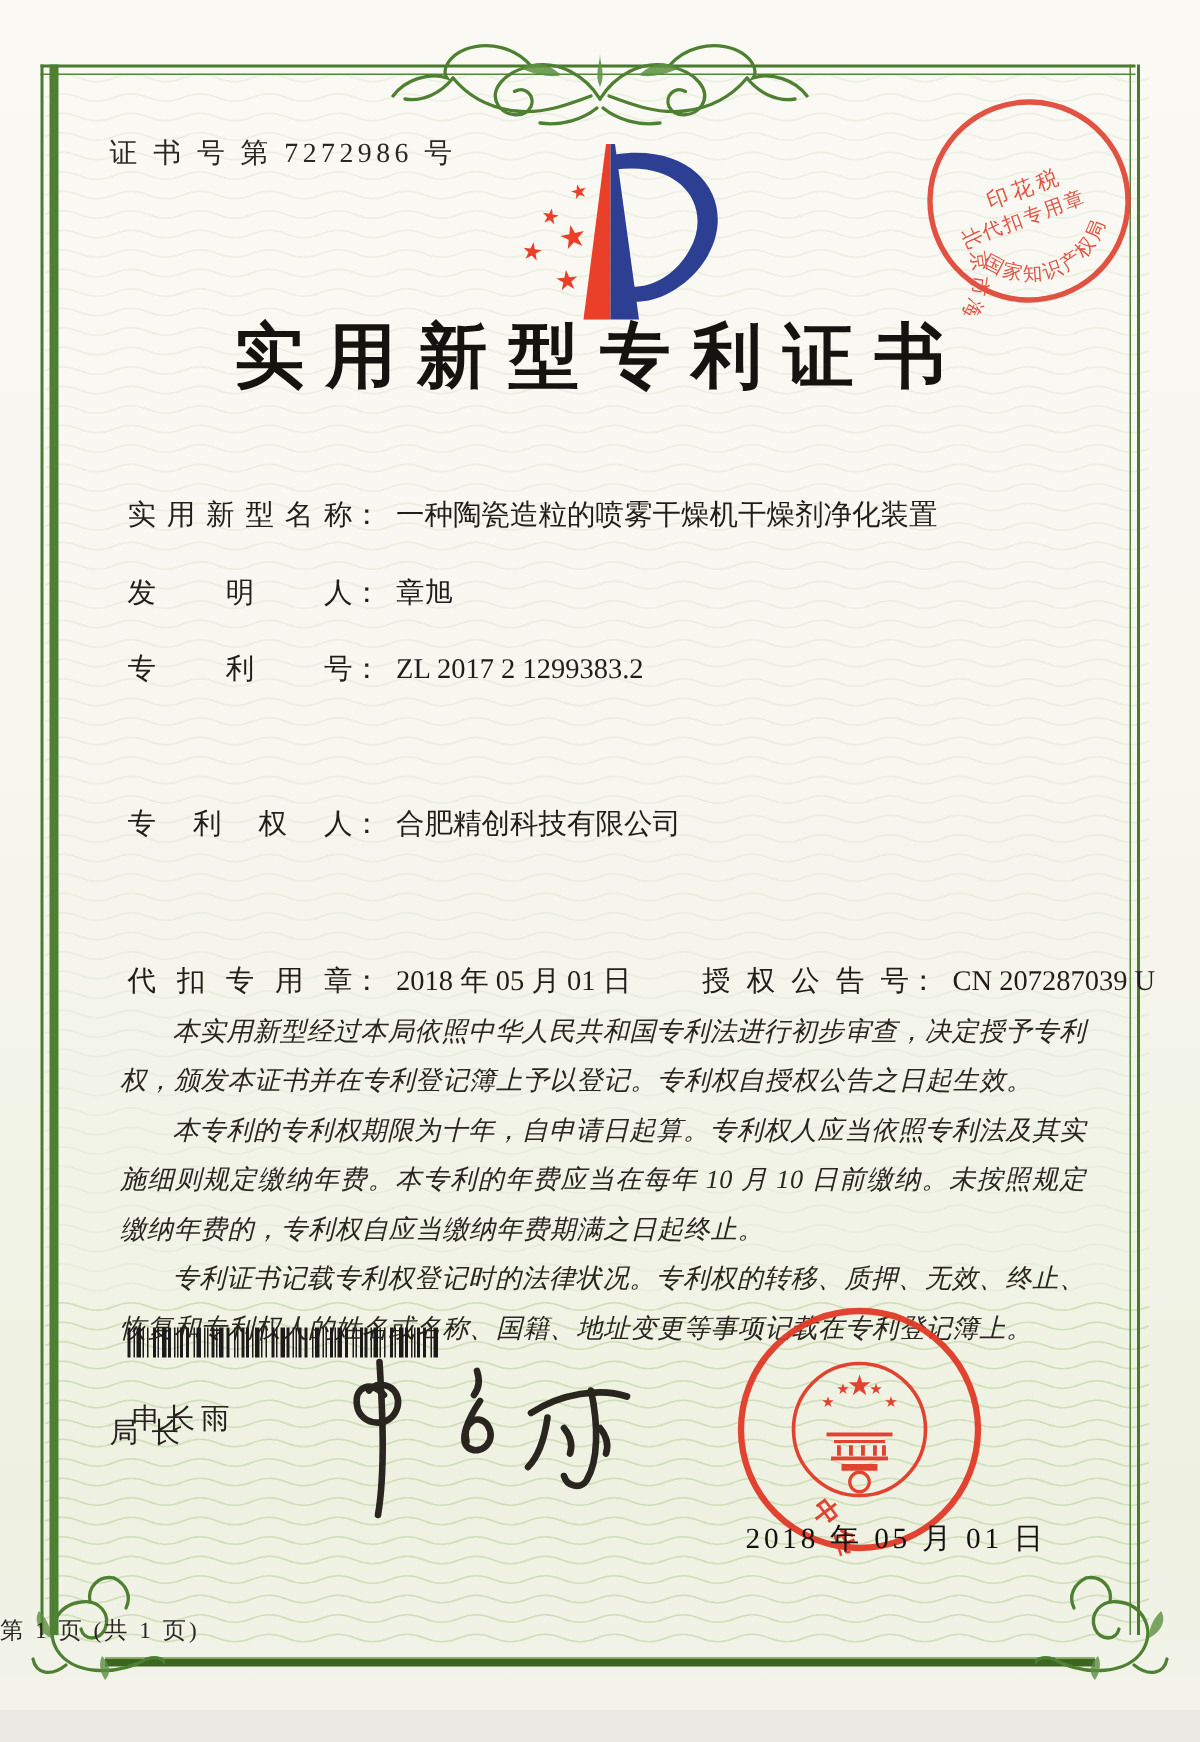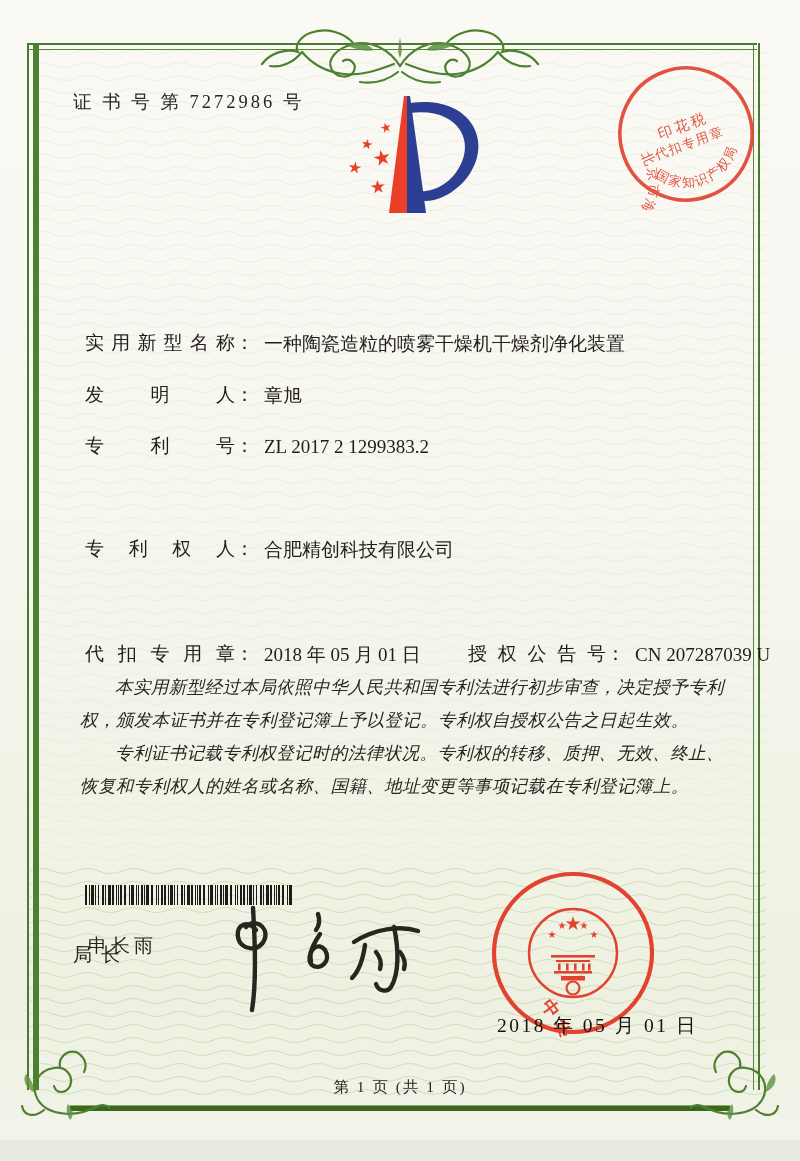--- a/index.html
+++ b/index.html
@@ -27,21 +27,21 @@
   .grant-right .f-label{width:138px;}
   
   .body-text{left:80px;width:644px;top:671px;z-index:2;font-size:17.5px;line-height:33px;text-align:justify;color:#29261f;letter-spacing:0.4px;font-style:italic;}
   .body-text p{margin:0;text-indent:2em;}
   
   .barcode{left:85px;top:885px;width:212px;height:20px;z-index:2;font-size:0;}
   .barcode span{display:inline-block;height:100%;background:#1c1b19;}
   .signer-title{left:73px;top:942px;font-size:19px;letter-spacing:9px;z-index:2;}
   .signer-name{left:88px;top:933px;font-size:19px;letter-spacing:4px;z-index:2;text-align:right;}
   .seal-date{left:497px;top:1012px;font-size:19.5px;letter-spacing:2.5px;color:#14120e;z-index:4;}
-  .footer{left:0;right:0;top:1077px;text-align:center;font-size:15.5px;letter-spacing:2px;color:#2a2722;z-index:2;}
+  .footer{left:0;right:0;top:1077px;text-align:left;font-size:15.5px;letter-spacing:2px;color:#2a2722;z-index:2;}
   .stamp-center{font-family:"Liberation Serif","DejaVu Serif",serif;}
 </style>
 </head>
 <body>
 
 <div class="page">
 
   <svg id="waves" class="abs" style="left:0;top:0;z-index:0" width="800" height="1161" viewBox="0 0 800 1161">
       <path d="M30 52 q 11.5 -5 23 0 t 23 0 q 11.5 -5 23 0 t 23 0 q 11.5 -5 23 0 t 23 0 q 11.5 -5 23 0 t 23 0 q 11.5 -5 23 0 t 23 0 q 11.5 -5 23 0 t 23 0 q 11.5 -5 23 0 t 23 0 q 11.5 -5 23 0 t 23 0 q 11.5 -5 23 0 t 23 0 q 11.5 -5 23 0 t 23 0 q 11.5 -5 23 0 t 23 0 q 11.5 -5 23 0 t 23 0 q 11.5 -5 23 0 t 23 0 q 11.5 -5 23 0 t 23 0 q 11.5 -5 23 0 t 23 0 q 11.5 -5 23 0 t 23 0" fill="none" stroke="#dde8cf" stroke-width="1" opacity="0.5"></path>
       <path d="M30 65 q 11.5 -5 23 0 t 23 0 q 11.5 -5 23 0 t 23 0 q 11.5 -5 23 0 t 23 0 q 11.5 -5 23 0 t 23 0 q 11.5 -5 23 0 t 23 0 q 11.5 -5 23 0 t 23 0 q 11.5 -5 23 0 t 23 0 q 11.5 -5 23 0 t 23 0 q 11.5 -5 23 0 t 23 0 q 11.5 -5 23 0 t 23 0 q 11.5 -5 23 0 t 23 0 q 11.5 -5 23 0 t 23 0 q 11.5 -5 23 0 t 23 0 q 11.5 -5 23 0 t 23 0 q 11.5 -5 23 0 t 23 0 q 11.5 -5 23 0 t 23 0" fill="none" stroke="#dde8cf" stroke-width="1" opacity="0.5"></path>
@@ -208,20 +208,21 @@
     <path d="M92,11 C152,2 178,50 148,87 C132,106 110,113 96,107 L94,98 C112,103 132,93 142,74 C157,47 138,15 92,21 Z" fill="#2c3f92"></path>
     <g fill="#ea3f28" font-family="'DejaVu Sans',sans-serif" text-anchor="middle">
       <text x="68" y="40" font-size="13" transform="rotate(-14 68 36)">★</text>
       <text x="49" y="57" font-size="14" transform="rotate(10 49 52)">★</text>
       <text x="64" y="73" font-size="21" transform="rotate(-12 64 66)">★</text>
       <text x="37" y="81" font-size="16" transform="rotate(8 37 75)">★</text>
       <text x="60" y="101" font-size="18" transform="rotate(-6 60 95)">★</text>
     </g>
   </svg>
 
+  <div class="abs title">实用新型专利证书</div>
 
   <div class="row" style="top:382px">
     <span class="f-label">发明人</span><span class="f-colon">：</span><span class="f-value">章旭</span>
   </div>
   <div class="row" style="top:330px">
     <span class="f-label">实用新型名称</span><span class="f-colon">：</span><span class="f-value">一种陶瓷造粒的喷雾干燥机干燥剂净化装置</span>
   </div>
   <div class="row" style="top:433px">
     <span class="f-label">专利号</span><span class="f-colon">：</span><span class="f-value">ZL 2017 2 1299383.2</span>
   </div>
@@ -230,20 +231,21 @@
   </div>
   <div class="row" style="top:641px">
     <span class="f-label">代扣专用章</span><span class="f-colon">：</span><span class="f-value">2018 年 05 月 01 日</span>
     <span class="grant-right">
       <span class="f-label">授权公告号</span><span class="f-colon">：</span><span class="f-value">CN 207287039 U</span>
     </span>
   </div>
 
   <div class="abs body-text">
     <p>本实用新型经过本局依照中华人民共和国专利法进行初步审查，决定授予专利权，颁发本证书并在专利登记簿上予以登记。专利权自授权公告之日起生效。</p>
+    <p>本专利的专利权期限为十年，自申请日起算。专利权人应当依照专利法及其实施细则规定缴纳年费。本专利的年费应当在每年 10 月 10 日前缴纳。未按照规定缴纳年费的，专利权自应当缴纳年费期满之日起终止。</p>
     <p>专利证书记载专利权登记时的法律状况。专利权的转移、质押、无效、终止、恢复和专利权人的姓名或名称、国籍、地址变更等事项记载在专利登记簿上。</p>
   </div>
 
   <div class="abs barcode" id="barcode"><span style="width:2px;margin-right:2px"></span><span style="width:1px;margin-right:1px"></span><span style="width:3px;margin-right:1px"></span><span style="width:1px;margin-right:2px"></span><span style="width:1px;margin-right:3px"></span><span style="width:2px;margin-right:1px"></span><span style="width:1px;margin-right:2px"></span><span style="width:3px;margin-right:1px"></span><span style="width:2px;margin-right:2px"></span><span style="width:1px;margin-right:1px"></span><span style="width:1px;margin-right:1px"></span><span style="width:2px;margin-right:2px"></span><span style="width:2px;margin-right:3px"></span><span style="width:1px;margin-right:1px"></span><span style="width:3px;margin-right:2px"></span><span style="width:1px;margin-right:1px"></span><span style="width:1px;margin-right:2px"></span><span style="width:2px;margin-right:1px"></span><span style="width:1px;margin-right:1px"></span><span style="width:3px;margin-right:2px"></span><span style="width:2px;margin-right:3px"></span><span style="width:1px;margin-right:1px"></span><span style="width:1px;margin-right:2px"></span><span style="width:2px;margin-right:1px"></span><span style="width:2px;margin-right:2px"></span><span style="width:1px;margin-right:1px"></span><span style="width:3px;margin-right:1px"></span><span style="width:1px;margin-right:2px"></span><span style="width:1px;margin-right:3px"></span><span style="width:2px;margin-right:1px"></span><span style="width:1px;margin-right:2px"></span><span style="width:3px;margin-right:1px"></span><span style="width:2px;margin-right:2px"></span><span style="width:1px;margin-right:1px"></span><span style="width:1px;margin-right:1px"></span><span style="width:2px;margin-right:2px"></span><span style="width:2px;margin-right:3px"></span><span style="width:1px;margin-right:1px"></span><span style="width:3px;margin-right:2px"></span><span style="width:1px;margin-right:1px"></span><span style="width:1px;margin-right:2px"></span><span style="width:2px;margin-right:1px"></span><span style="width:1px;margin-right:1px"></span><span style="width:3px;margin-right:2px"></span><span style="width:2px;margin-right:3px"></span><span style="width:1px;margin-right:1px"></span><span style="width:1px;margin-right:2px"></span><span style="width:2px;margin-right:1px"></span><span style="width:2px;margin-right:2px"></span><span style="width:1px;margin-right:1px"></span><span style="width:3px;margin-right:1px"></span><span style="width:1px;margin-right:2px"></span><span style="width:1px;margin-right:3px"></span><span style="width:2px;margin-right:1px"></span><span style="width:1px;margin-right:2px"></span><span style="width:3px;margin-right:1px"></span><span style="width:2px;margin-right:2px"></span><span style="width:1px;margin-right:1px"></span><span style="width:1px;margin-right:1px"></span><span style="width:2px;margin-right:2px"></span><span style="width:2px;margin-right:3px"></span><span style="width:1px;margin-right:1px"></span><span style="width:3px;margin-right:2px"></span></div>
 
   <div class="abs signer-title">局长</div>
   <div class="abs signer-name">申长雨</div>
 
   <svg class="abs" style="left:198px;top:900px;z-index:2" width="240" height="125" viewBox="0 0 240 125">
     <g stroke="#17150f" stroke-width="4.4" fill="none" stroke-linecap="round" opacity="0.92">

